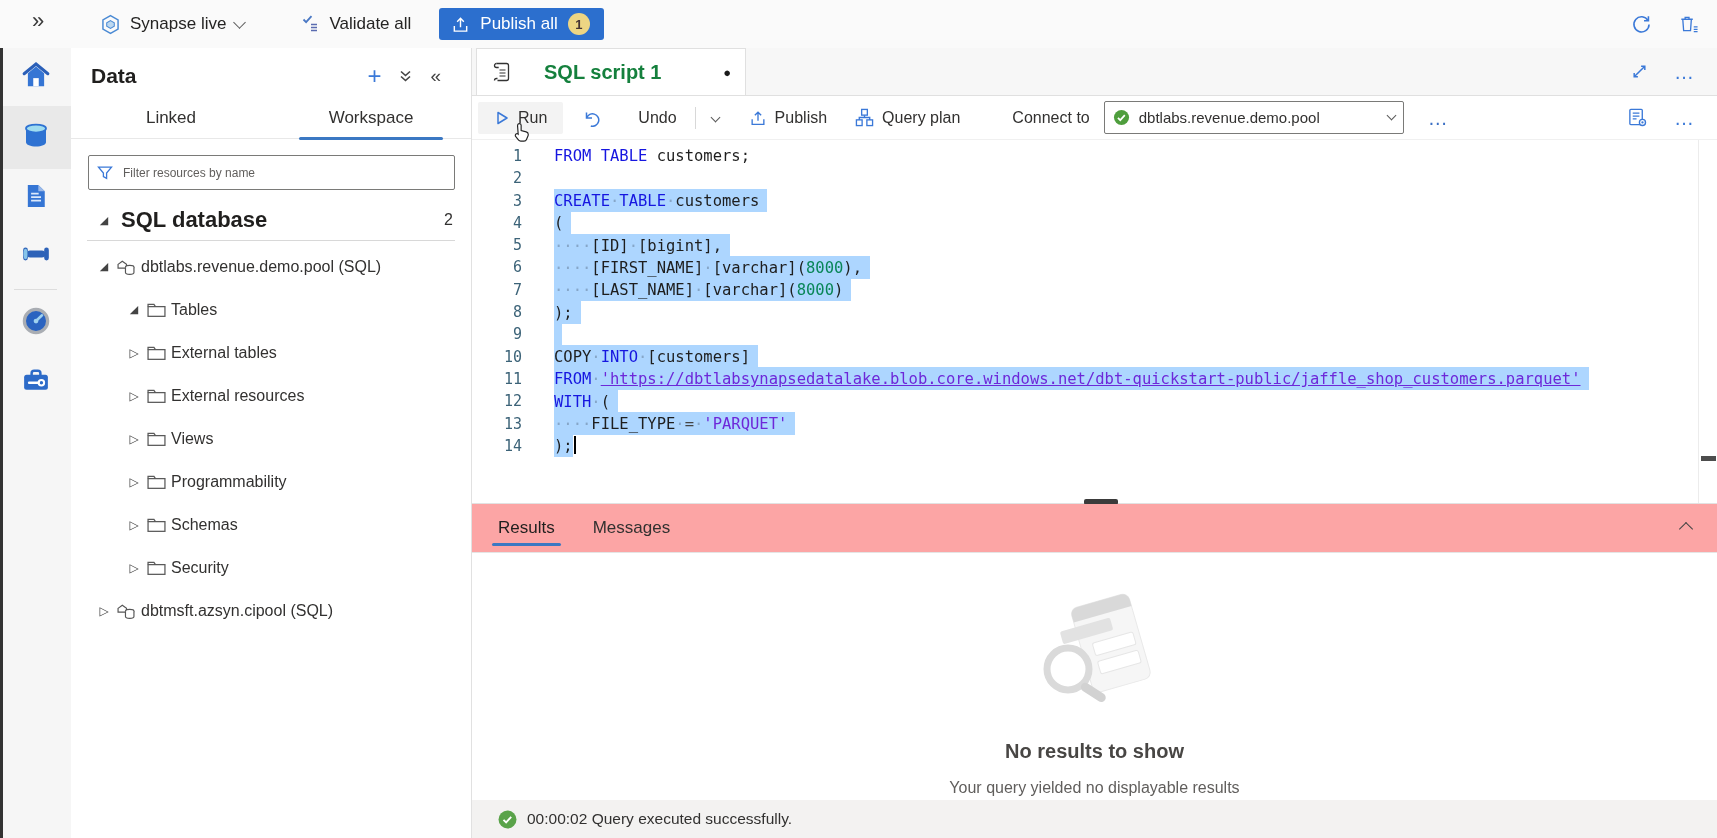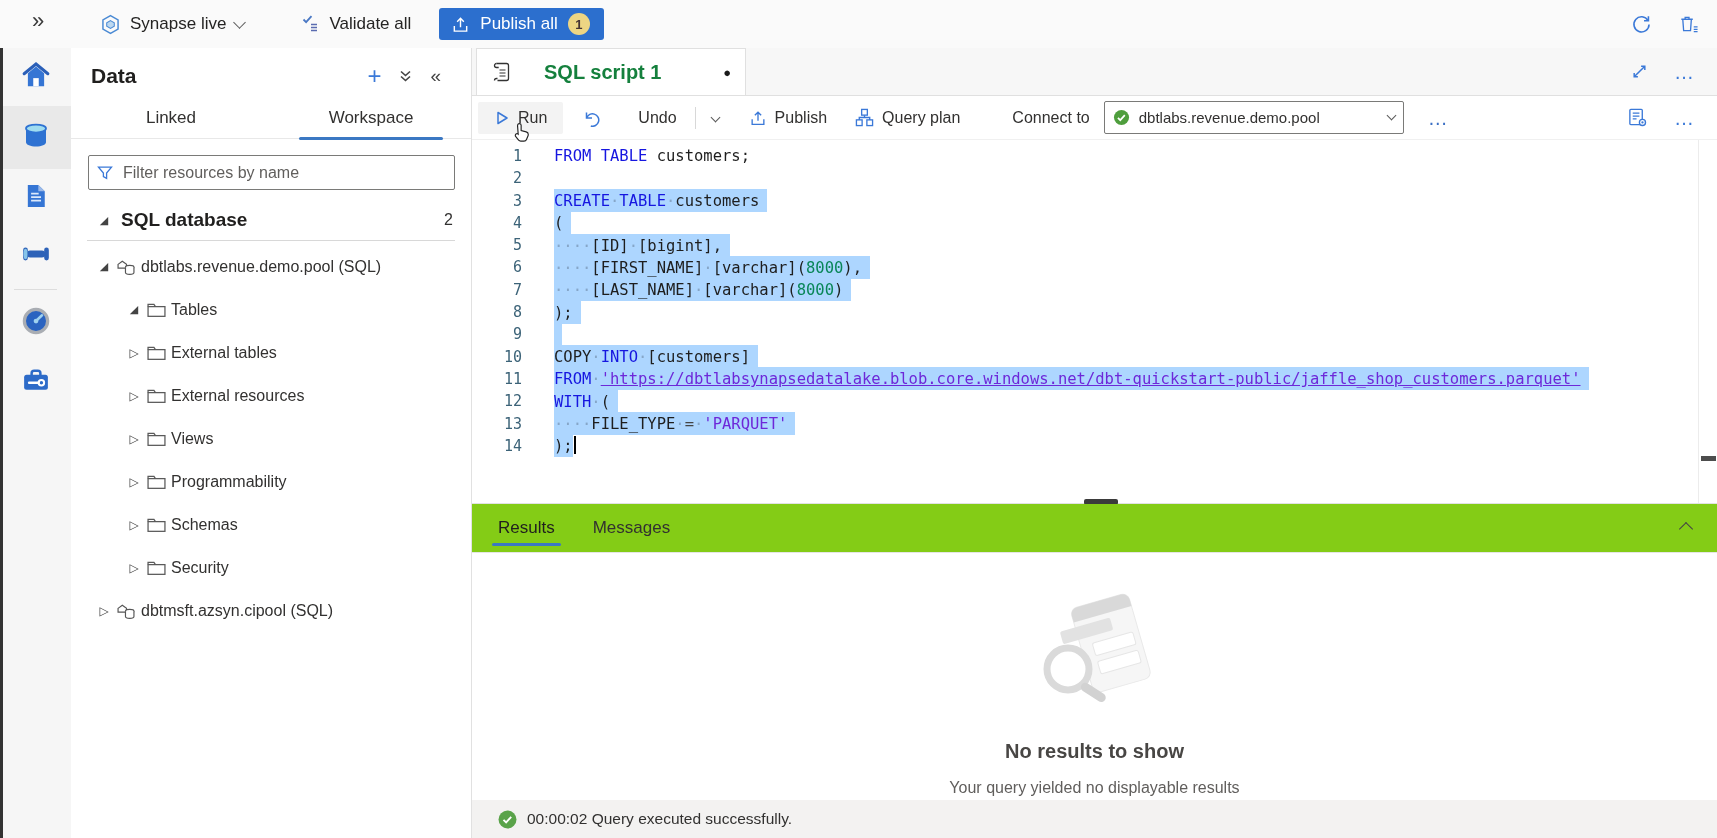--- a/index.html
+++ b/index.html
@@ -35,25 +35,25 @@
   .dp-icons{display:flex;align-items:center;gap:17px;}
   .plus{font-size:24px;color:#3b79d8;font-weight:400;line-height:18px;cursor:pointer;}
   .collapse-left{font-size:19px;color:#444;cursor:pointer;}
   .dp-tabs{display:flex;height:40px;border-bottom:1px solid #e8e8e8;margin-top:2px;}
   .dp-tab{flex:1;display:flex;align-items:center;justify-content:center;font-size:17px;color:#323130;
           position:relative;cursor:pointer;}
   .dp-tab.active::after{content:"";position:absolute;left:28px;right:28px;bottom:-2px;height:3px;
                         background:#3b78c3;border-radius:2px;}
   .filter{margin:16px 16px 10px 17px;height:33px;border:1px solid #7a7a78;border-radius:2px;
           display:flex;align-items:center;padding:0 8px;gap:8px;background:#fff;}
-  .filter input{border:0;outline:0;flex:1;font-size:16px;color:#323130;font-family:"Liberation Sans",sans-serif;}
+  .filter input{border:0;outline:0;flex:1;font-size:12px;color:#323130;font-family:"Liberation Sans",sans-serif;}
   .filter input::placeholder{color:#605e5c;}
   .section-row{display:flex;align-items:center;height:40px;padding:0 18px 0 26px;cursor:pointer;}
   .section-row .expander{margin-right:10px;}
-  .section-label{font-size:19px;font-weight:bold;color:#201f1e;flex:1;}
+  .section-label{font-size:22px;font-weight:bold;color:#201f1e;flex:1;}
   .section-count{font-size:16px;color:#323130;}
   .section-div{height:1px;background:#d8d8d8;margin:0 16px 4px 16px;}
   .trow{display:flex;align-items:center;height:43px;cursor:pointer;}
   .expander{width:14px;display:inline-flex;justify-content:center;color:#444;flex:none;}
   .expander.open{font-size:11px;}
   .expander.closed{font-size:12px;}
   .ticon{width:30px;display:inline-flex;justify-content:center;flex:none;}
   .tlabel{font-size:16px;color:#323130;white-space:nowrap;}
   
   .editor{position:absolute;left:472px;top:48px;right:0;bottom:0;display:flex;flex-direction:column;}
@@ -91,21 +91,21 @@
   .tk-su{text-decoration:underline;}
   .tk-n{color:#098658;}
   .tk-w{color:#86a6c8;}
   .tk-o{color:#444;}
   .caret{display:inline-block;width:2px;height:18px;background:#000;vertical-align:-3px;margin-left:1px;}
   .vline{position:absolute;right:18px;top:0;bottom:0;width:1px;background:#ececec;}
   .hthumb{position:absolute;right:1px;bottom:42px;width:15px;height:5px;background:#4d4d4d;}
   
   .rdivider{height:1px;background:#e2e2e2;position:relative;flex:none;}
   .sash{position:absolute;left:612px;top:-4px;width:34px;height:6px;background:#3b3b3b;border-radius:2px;cursor:row-resize;}
-  .resultsbar{height:48px;background:#84cc16;display:flex;align-items:flex-end;padding-left:14px;position:relative;
+  .resultsbar{height:48px;background:#fca5a5;display:flex;align-items:flex-end;padding-left:14px;position:relative;
               border-bottom:1px solid #e5e5e5;flex:none;}
   .rtab{font-size:17px;color:#201f1e;padding:0 12px;height:100%;display:flex;align-items:center;
         position:relative;cursor:pointer;}
   .rtab.active::after{content:"";position:absolute;left:6px;right:6px;bottom:6px;height:3px;
                       background:#3b78c3;border-radius:2px;}
   .rcollapse{position:absolute;right:26px;top:14px;cursor:pointer;}
   .resultsbody{flex:1;background:#fff;display:flex;flex-direction:column;align-items:center;justify-content:flex-start;}
   .empty-illus{margin-top:40px;}
   .empty-title{font-size:20px;font-weight:bold;color:#484644;margin-top:18px;}
   .empty-sub{font-size:16px;color:#605e5c;margin-top:16px;}

